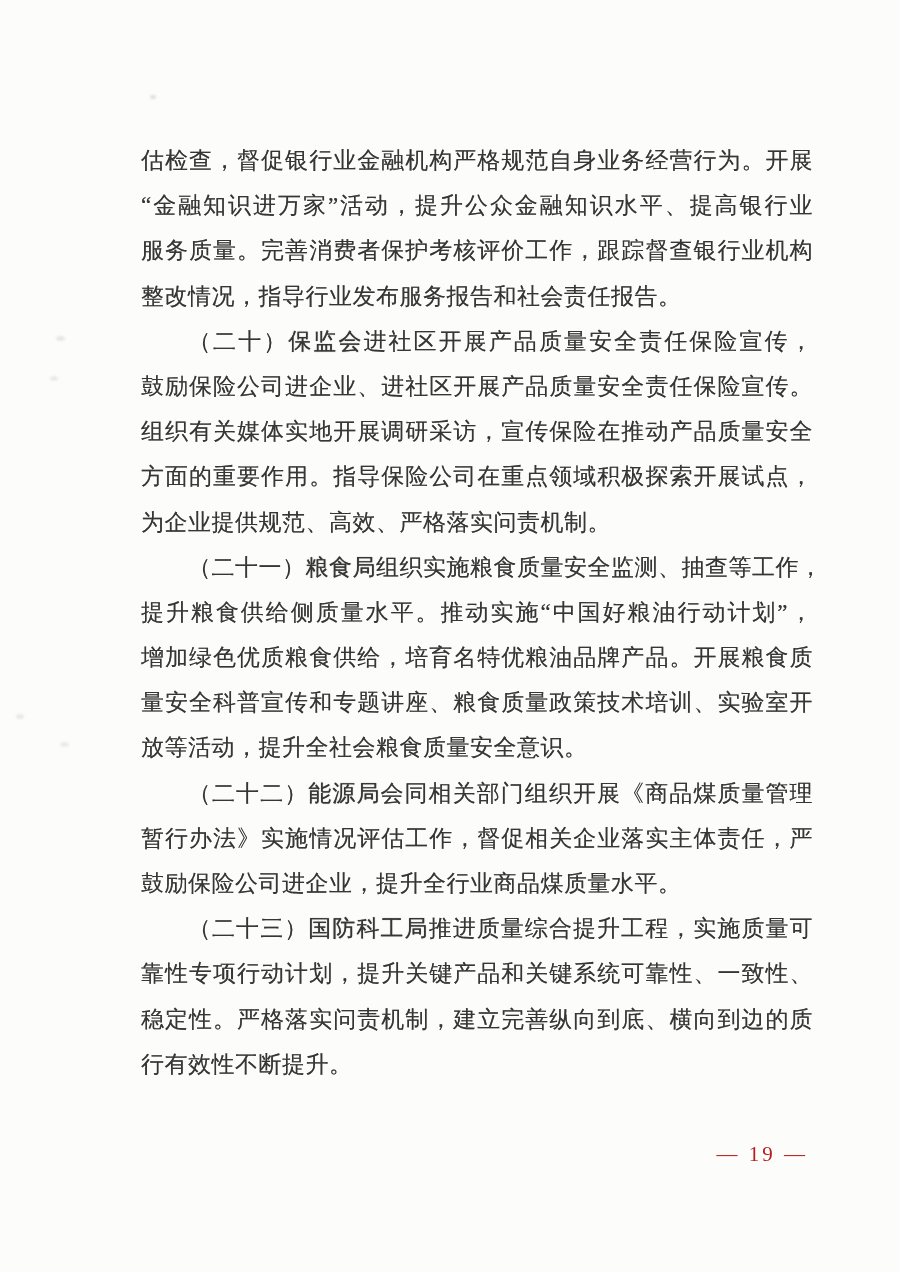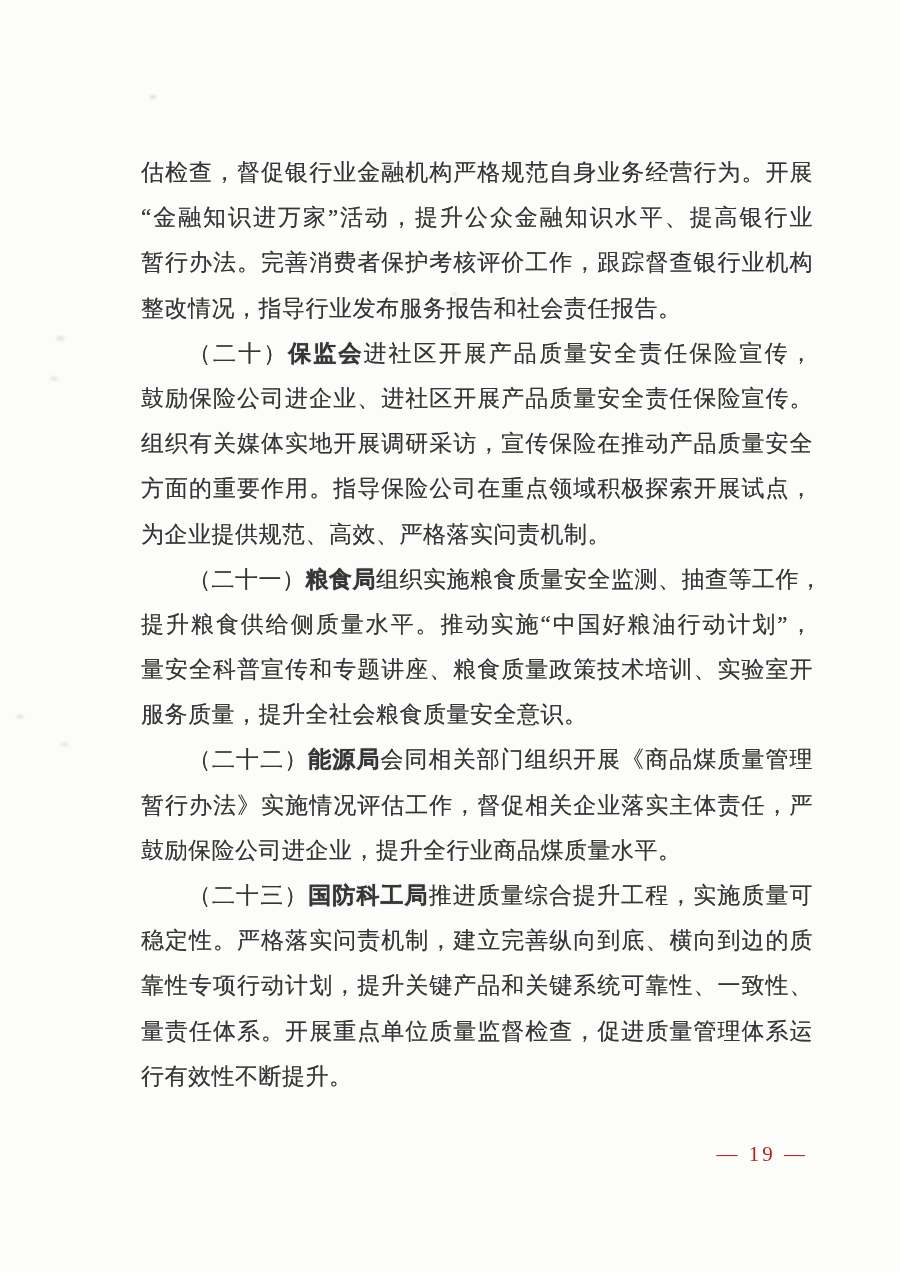--- a/index.html
+++ b/index.html
@@ -5,35 +5,35 @@
   html,body{margin:0;padding:0;}
   .page{
     position:relative;
     width:900px;height:1272px;
     background:#fcfcfa;
     font-family:"Liberation Serif","DejaVu Serif",serif;
     color:#363636;
     overflow:hidden;
   }
   .content{
-    position:absolute;left:141px;top:150px;width:672px;
+    position:absolute;left:141px;top:138px;width:672px;
   }
   .line{
     height:45.2px;line-height:45.2px;
     font-size:23px;
     letter-spacing:0.5px;
     text-align:justify;
     text-align-last:justify;
     white-space:nowrap;
     color:#363636;
     text-shadow:0 0 0.5px rgba(40,40,40,0.55);
   }
   .line.last{text-align-last:left;}
   .line.indent{text-indent:47px;}
-  .bold{font-weight:bold;text-shadow:0 0 0.8px rgba(20,20,20,0.8);}
+  .bold{font-weight:normal;text-shadow:0 0 0.8px rgba(20,20,20,0.8);}
   .footer{
     position:absolute;top:1142px;right:92px;
     font-size:21px;letter-spacing:3px;color:#b91c1c;
   }
   .speck{
     position:absolute;border-radius:50%;
     background:rgba(125,125,125,0.22);
     filter:blur(1px);
   }
   .s1{left:150px;top:95px;width:6px;height:4px;}
@@ -43,38 +43,38 @@
   .s5{left:60px;top:742px;width:9px;height:5px;background:rgba(125,125,125,0.13);}
   .s6{left:452px;top:292px;width:5px;height:4px;background:rgba(125,125,125,0.15);}
 </style>
 </head>
 <body>
 
 <div class="page">
   <div class="content">
       <div class="line"><span>估检查，督促银行业金融机构严格规范自身业务经营行为。开展</span></div>
       <div class="line"><span>“金融知识进万家”活动，提升公众金融知识水平、提高银行业</span></div>
-      <div class="line"><span>暂行办法。完善消费者保护考核评价工作，跟踪督查银行业机构</span></div>
+      <div class="line"><span>服务质量。完善消费者保护考核评价工作，跟踪督查银行业机构</span></div>
       <div class="line last"><span>整改情况，指导行业发布服务报告和社会责任报告。</span></div>
       <div class="line indent"><span>（二十）</span><span class="bold">保监会</span><span>进社区开展产品质量安全责任保险宣传，</span></div>
       <div class="line"><span>鼓励保险公司进企业、进社区开展产品质量安全责任保险宣传。</span></div>
       <div class="line"><span>组织有关媒体实地开展调研采访，宣传保险在推动产品质量安全</span></div>
       <div class="line"><span>方面的重要作用。指导保险公司在重点领域积极探索开展试点，</span></div>
       <div class="line last"><span>为企业提供规范、高效、严格落实问责机制。</span></div>
       <div class="line indent"><span>（二十一）</span><span class="bold">粮食局</span><span>组织实施粮食质量安全监测、抽查等工作，</span></div>
       <div class="line"><span>提升粮食供给侧质量水平。推动实施“中国好粮油行动计划”，</span></div>
+      <div class="line"><span>增加绿色优质粮食供给，培育名特优粮油品牌产品。开展粮食质</span></div>
       <div class="line"><span>量安全科普宣传和专题讲座、粮食质量政策技术培训、实验室开</span></div>
-      <div class="line last"><span>服务质量，提升全社会粮食质量安全意识。</span></div>
+      <div class="line last"><span>放等活动，提升全社会粮食质量安全意识。</span></div>
       <div class="line indent"><span>（二十二）</span><span class="bold">能源局</span><span>会同相关部门组织开展《商品煤质量管理</span></div>
       <div class="line"><span>暂行办法》实施情况评估工作，督促相关企业落实主体责任，严</span></div>
       <div class="line last"><span>鼓励保险公司进企业，提升全行业商品煤质量水平。</span></div>
       <div class="line indent"><span>（二十三）</span><span class="bold">国防科工局</span><span>推进质量综合提升工程，实施质量可</span></div>
+      <div class="line"><span>靠性专项行动计划，提升关键产品和关键系统可靠性、一致性、</span></div>
       <div class="line"><span>稳定性。严格落实问责机制，建立完善纵向到底、横向到边的质</span></div>
-      <div class="line"><span>靠性专项行动计划，提升关键产品和关键系统可靠性、一致性、</span></div>
-      <div class="line"><span>量责任体系。开展重点单位质量监督检查，促进质量管理体系运</span></div>
       <div class="line last"><span>行有效性不断提升。</span></div>
     </div>
   <div class="footer">— 19 —</div>
   <div class="speck s1"></div>
   <div class="speck s2"></div>
   <div class="speck s3"></div>
   <div class="speck s4"></div>
   <div class="speck s5"></div>
   <div class="speck s6"></div>
 </div>

